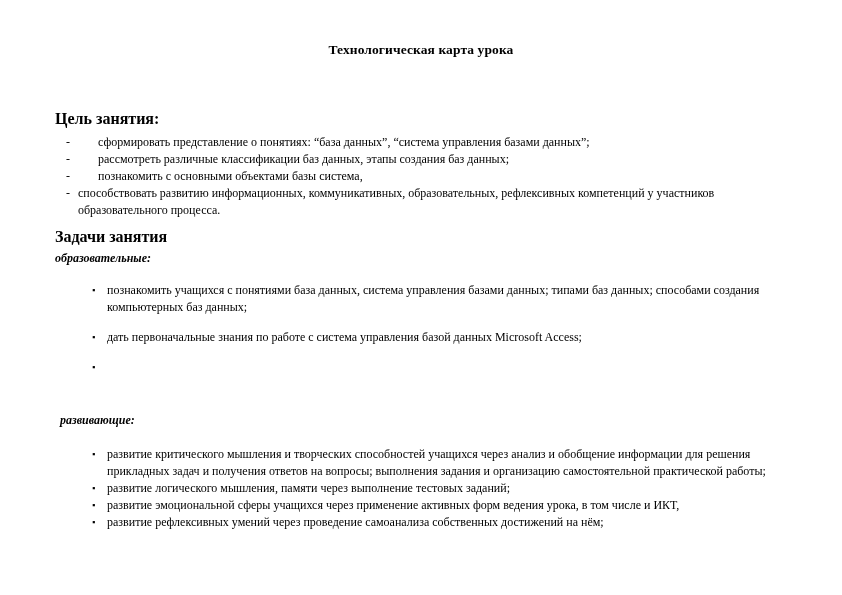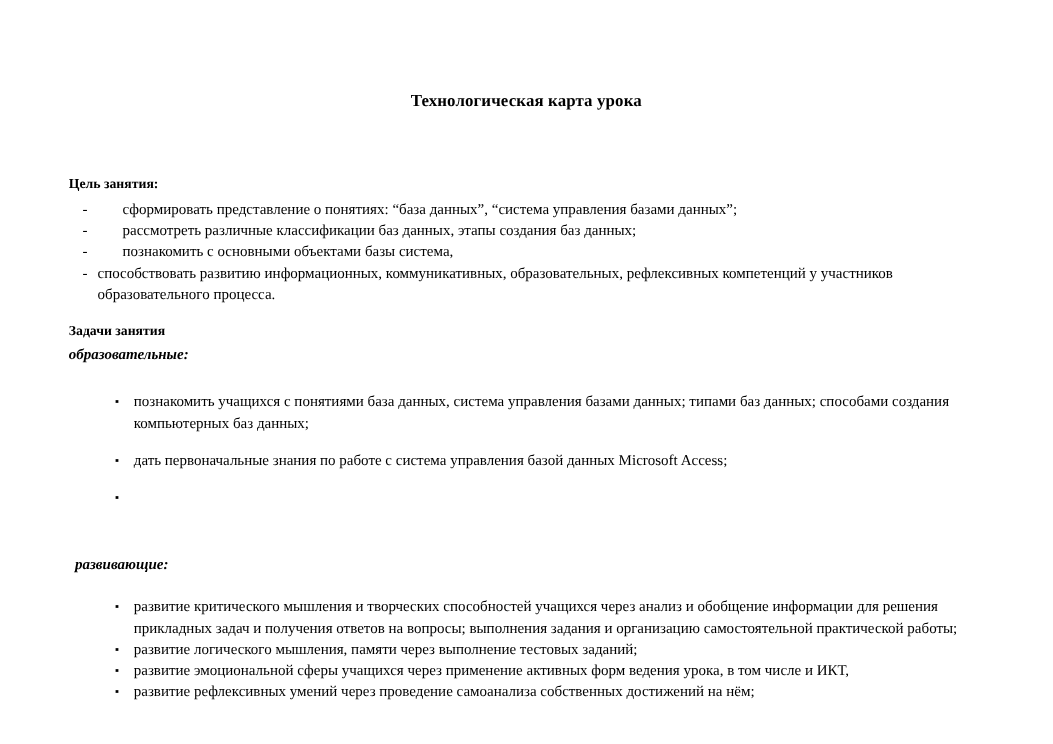--- a/index.html
+++ b/index.html
@@ -13,35 +13,34 @@
     overflow: hidden;
     font-family: "Liberation Serif", "DejaVu Serif", serif;
     color: #000000;
   }
   .page {
     position: relative;
     width: 842px;
     height: 559px;
     background: #ffffff;
     box-sizing: border-box;
-    margin-top: 31px;
   }
 
   .doc-title {
     text-align: center;
     font-weight: bold;
     font-size: 13.5px;
     letter-spacing: 0.1px;
     margin: 0;
     padding-top: 42px;
   }
 
   .section-heading {
     font-weight: bold;
-    font-size: 11px;
+    font-size: 16px;
     margin: 0;
     padding: 0;
   }
   .section-subheading {
     font-weight: bold;
     font-style: italic;
     font-size: 12px;
     margin: 0;
     padding: 0;
   }

